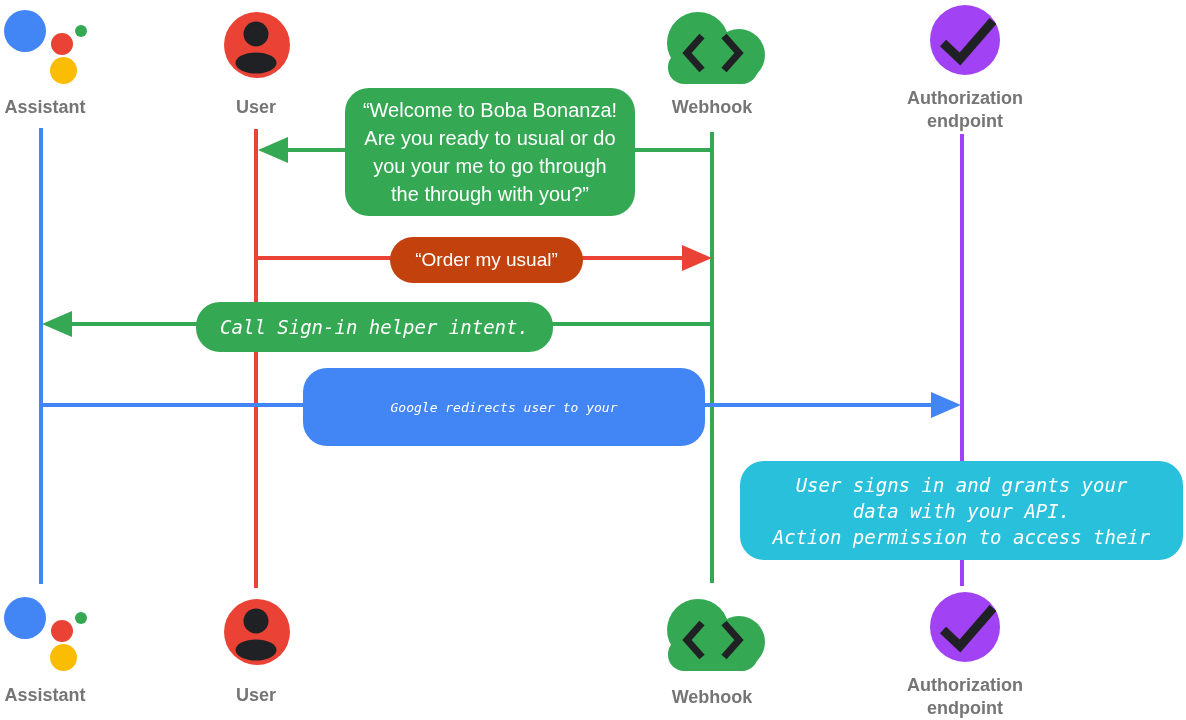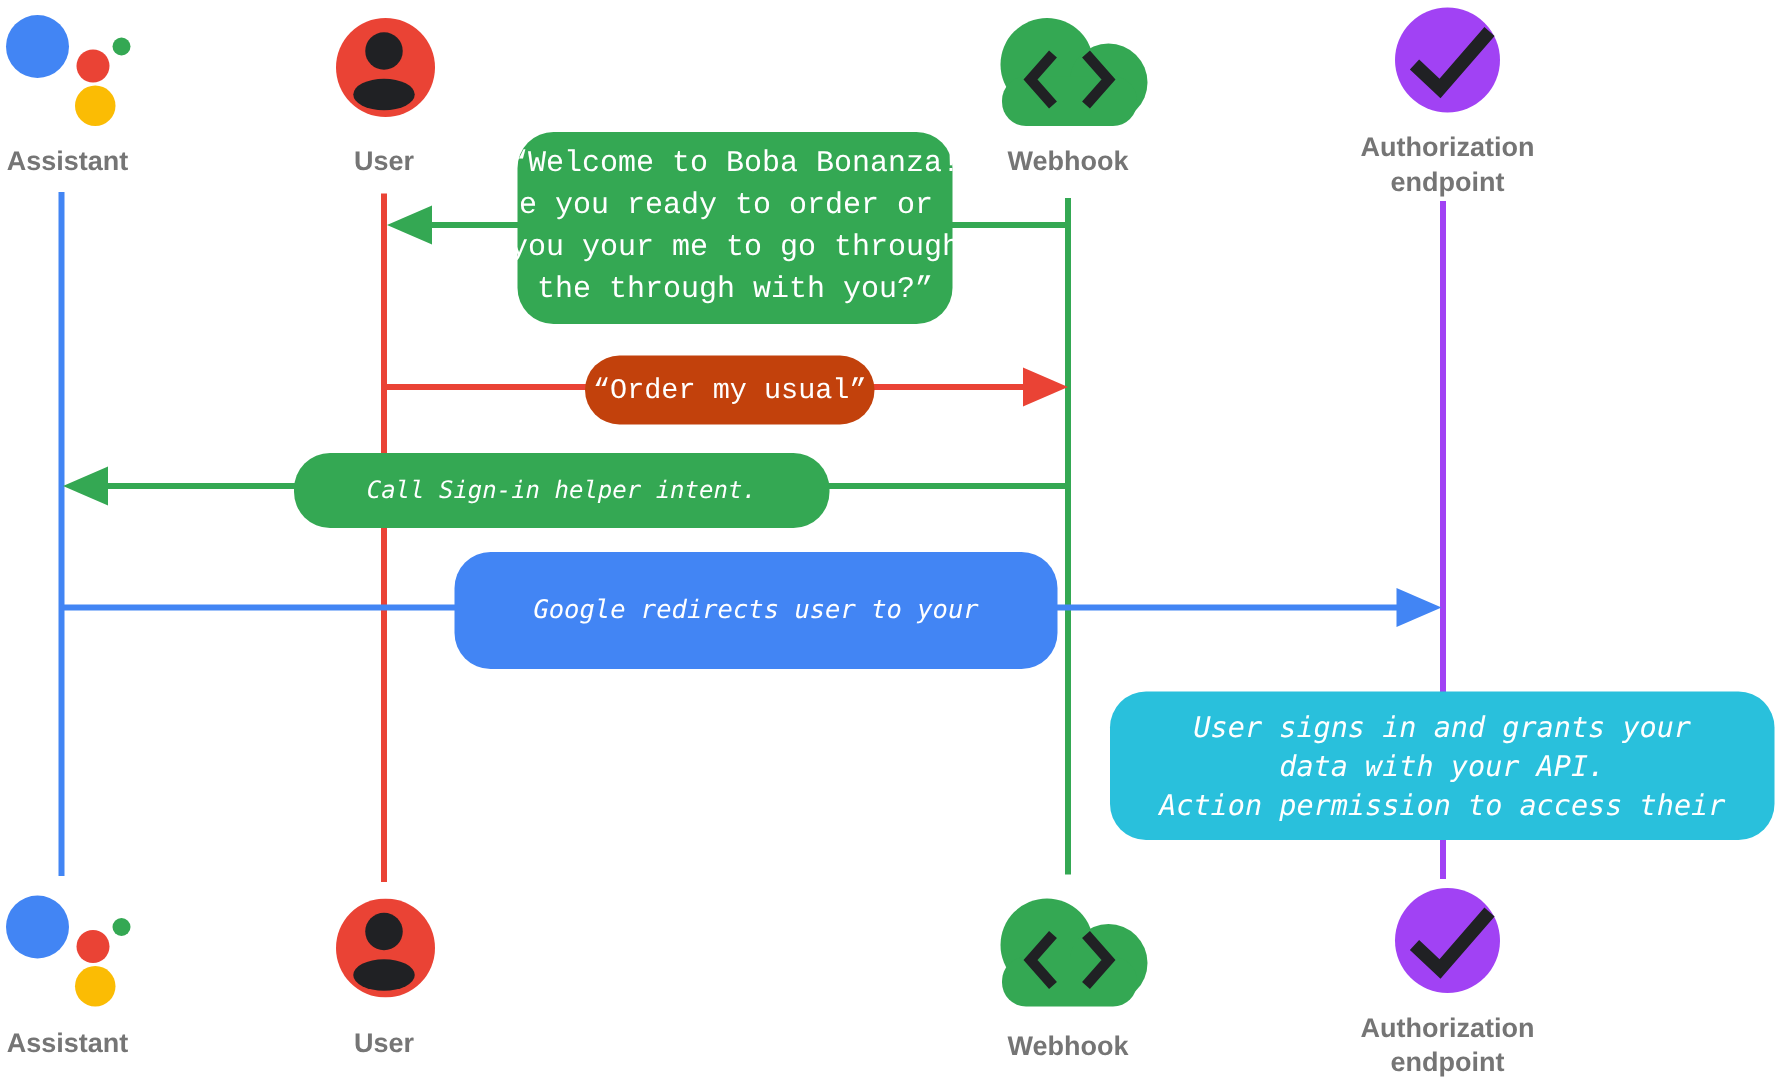--- a/index.html
+++ b/index.html
@@ -31,27 +31,27 @@
   .head-left  { border-right-width:30px; border-right-style:solid; }
   .head-right { border-left-width:30px;  border-left-style:solid; }
 
   
   .msg {
     position:absolute; border-radius:24px; color:#ffffff;
     display:flex; flex-direction:column; justify-content:center; align-items:center;
     text-align:center;
   }
   .msg div { white-space:nowrap; }
-  .sans-msg  { font-family:Liberation Mono, monospace; }
+  .sans-msg  { font-family:Liberation Sans, sans-serif; }
   .mono-msg  { font-family:"DejaVu Sans Mono", monospace; font-style:italic; }
 
   .box-welcome  { left:345px; top:88px;  width:290px; height:128px; background:#34A853; font-size:20px; line-height:28px; }
   .box-order    { left:390px; top:237px; width:193px; height:46px;  background:#c2410c; font-size:19px; border-radius:23px; }
-  .box-signin   { left:196px; top:302px; width:357px; height:50px;  background:#34A853; font-size:16px; line-height:24px; }
-  .box-redirect { left:303px; top:368px; width:402px; height:78px;  background:#4285F4; font-size:17px; line-height:27px; }
+  .box-signin   { left:196px; top:302px; width:357px; height:50px;  background:#34A853; font-size:19px; line-height:24px; }
+  .box-redirect { left:303px; top:368px; width:402px; height:78px;  background:#4285F4; font-size:13px; line-height:27px; }
   .box-grant    { left:740px; top:461px; width:443px; height:99px;  background:#29C0DC; font-size:19px; line-height:26px; }
 
   .circle { position:absolute; border-radius:50%; }
 </style>
 </head>
 <body>
 
 <div id="canvas">
 
   <div class="lifeline ll-assistant"></div>
@@ -66,21 +66,21 @@
   <div class="arrow-head head-right" style="left:682px; top:245px; border-left-color:#EA4335;"></div>
 
   <div class="arrow-line" style="left:72px; top:322px; width:641px; background:#34A853;"></div>
   <div class="arrow-head head-left" style="left:42px; top:311px; border-right-color:#34A853;"></div>
 
   <div class="arrow-line" style="left:41px; top:403px; width:892px; background:#4285F4;"></div>
   <div class="arrow-head head-right" style="left:931px; top:392px; border-left-color:#4285F4;"></div>
 
   <div class="msg sans-msg box-welcome">
     <div>“Welcome to Boba Bonanza!</div>
-    <div>Are you ready to order or do</div>
+    <div>Are you ready to usual or do</div>
     <div>you your me to go through</div>
     <div>the through with you?”</div>
   </div>
 
   <div class="msg sans-msg box-order">
     <div>“Order my usual”</div>
   </div>
 
   <div class="msg mono-msg box-signin">
     <div>Call Sign-in helper intent.</div>

